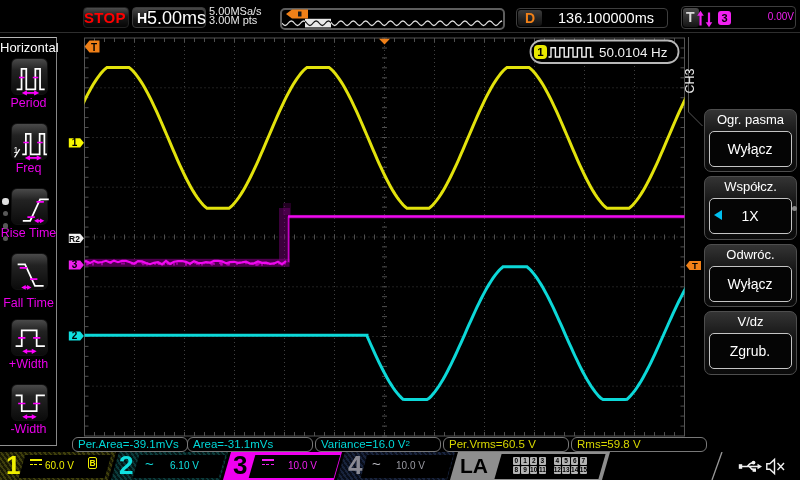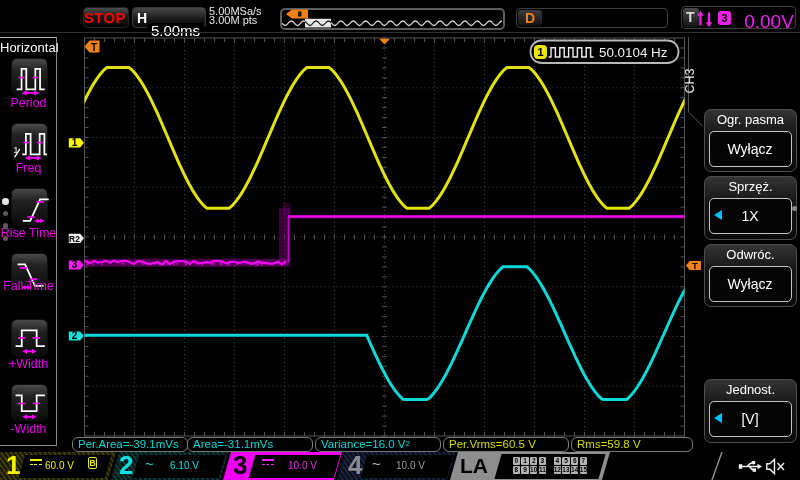--- a/index.html
+++ b/index.html
@@ -2,33 +2,33 @@
 <html><head><meta charset="utf-8"><style>
 *{margin:0;padding:0;box-sizing:border-box}
 html,body{width:800px;height:480px;background:#000;overflow:hidden;font-family:"Liberation Sans",sans-serif}
 #scr{position:absolute;left:0;top:0;width:800px;height:480px;background:#000}
 .abs{position:absolute}
 
 #logo{position:absolute;left:5px;top:7px;color:#f0b800;font-family:"Liberation Serif",serif;font-weight:bold;font-size:20.5px;letter-spacing:0.5px;-webkit-text-stroke:0.7px #f0b800}
 #stop{position:absolute;left:83px;top:7px;width:46px;height:21px;border-radius:4px;background:linear-gradient(180deg,#4c4c4c,#1a1a1a 45%,#050505);border:1px solid #222;color:#f00;font-weight:bold;font-size:15px;text-align:left;line-height:20px;letter-spacing:0.3px}
 #hbox{position:absolute;left:132px;top:7px;width:74px;height:21px;border-radius:4px;background:linear-gradient(180deg,#484848,#181818 60%,#0a0a0a);border:1px solid #3a3a3a}
 #hbox b{position:absolute;left:4px;top:2px;color:#fff;font-size:14px}
-#hval{position:absolute;left:14px;top:15px;width:57px;height:16px;background:#000;border-radius:3px;color:#fff;font-size:15px;text-align:center;line-height:16px}
+#hval{position:absolute;left:14px;top:2px;width:57px;height:16px;background:#000;border-radius:3px;color:#fff;font-size:18px;text-align:center;line-height:16px}
 #sas{position:absolute;left:209px;top:7px;color:#e8e8e8;font-size:11px;line-height:8.5px}
 #sas div{height:8.5px}
 #mem{position:absolute;left:280px;top:8px;width:225px;height:22px;border:2px solid #5e5e5e;border-radius:5px;background:#000}
 #dbox{position:absolute;left:516px;top:8px;width:152px;height:20px;border-radius:4px;border:1px solid #3e3e3e;background:#000}
 #dbox .dpan{position:absolute;left:1px;top:1px;width:24px;height:16px;border-radius:3px;background:linear-gradient(180deg,#3c3c3c,#101010)}
 #dbox b{position:absolute;left:8px;top:1px;color:#f08018;font-size:14px}
 #dbox span{position:absolute;left:30px;width:118px;top:1px;color:#fff;font-size:14.5px;text-align:center}
 #tbox{position:absolute;left:681px;top:6px;width:115px;height:23px;border-radius:4px;border:1px solid #3e3e3e;background:#000}
 #tbox .tpan{position:absolute;left:1px;top:1px;width:16px;height:19px;border-radius:3px;background:linear-gradient(180deg,#4a4a4a,#141414)}
 #tbox b{position:absolute;left:4px;top:2px;color:#d8d8d8;font-size:14px}
 #tbox .chip3{position:absolute;left:36px;top:4px;width:13px;height:14px;background:#f020f0;border-radius:3px;color:#000;font-weight:bold;font-size:11px;text-align:center;line-height:14px}
-#tbox .tv{position:absolute;left:62px;top:3.5px;width:50px;color:#f020f0;font-size:19px;text-align:center}
+#tbox .tv{position:absolute;left:62px;top:3.5px;width:50px;color:#f020f0;font-size:10px;text-align:right}
 
 #lsb{position:absolute;left:0;top:37px;width:57px;height:409px;border-top:1px solid #b8b8b8;border-right:1px solid #888;border-bottom:1px solid #909090}
 #ltitle{position:absolute;left:0;top:2px;width:57px;color:#fff;font-size:13px;text-align:center}
 .lbtn{position:absolute;left:10.5px;width:37px;height:37px;border-radius:6px;background:linear-gradient(180deg,#4a4a4a,#222 32%,#0b0b0b);border:1px solid #101010}
 .llab{position:absolute;left:0;width:57px;color:#e800e8;font-size:12.5px;text-align:center;white-space:nowrap}
 .ldot{position:absolute;border-radius:50%}
 
 .mitem{position:absolute;left:704px;width:93px;height:63.5px;border:1.5px solid #4e4e4e;border-radius:7px;background:linear-gradient(180deg,#343434,#161616 40%,#0a0a0a)}
 .mhead{position:absolute;top:2px;left:0;width:100%;text-align:center;color:#fff;font-size:13px}
 .mval{position:absolute;left:3.5px;top:21px;width:83px;height:36px;border:1.5px solid #c4c4c4;border-radius:5px;background:#050505}
@@ -79,20 +79,21 @@
 </svg>
 <svg width="26" height="10" viewBox="0 0 26 10" style="position:absolute;left:4px;top:-1px">
 <polygon points="0,5 6,0.5 6,9.5" fill="#f08018"></polygon>
         <rect x="6" y="0.5" width="16" height="9" fill="#f08018"></rect>
         <rect x="12" y="2.5" width="3.5" height="5" fill="#181818"></rect>
 </svg>
     </div>
 <div id="dbox">
       <div class="dpan"></div>
       <b>D</b>
+      <span>136.100000ms</span>
     </div>
 <div id="tbox">
       <div class="tpan"></div>
       <b>T</b>
       <svg width="18" height="18" viewBox="0 0 18 18" style="position:absolute;left:14px;top:3px">
         <line x1="4.5" y1="4" x2="4.5" y2="15.5" stroke="#f020f0" stroke-width="2.2"></line>
         <polygon points="1.2,5.8 4.5,0.8 7.8,5.8" fill="#f020f0"></polygon>
         <line x1="13" y1="2.5" x2="13" y2="14" stroke="#f020f0" stroke-width="2.2"></line>
         <polygon points="9.7,12.2 13,17.2 16.3,12.2" fill="#f020f0"></polygon>
       </svg>
@@ -130,21 +131,21 @@
         <polygon points="31.5,31 27.2,28.6 27.2,33.4" fill="#f0f"></polygon>
       </svg></div>
 <div class="llab" style="top:226.1px">Rise Time</div>
     <div class="lbtn" style="top:253.4px"><svg width="37" height="37" viewBox="0 0 36 36">
         <path d="M5.5,10 h7.2 l9.6,21 h8.5" stroke="#fff" stroke-width="1.7" fill="none"></path>
 <path d="M7.5,13.5 h7.2 M17.5,24.5 h7.2" stroke="#f0f" stroke-width="1.7"></path>
 <path d="M12,32.5 h3.5" stroke="#f0f" stroke-width="1.7"></path>
         <polygon points="9,32.5 13.3,30.1 13.3,34.9" fill="#f0f"></polygon>
         <polygon points="19,32.5 14.7,30.1 14.7,34.9" fill="#f0f"></polygon>
       </svg></div>
-<div class="llab" style="top:279px">Fall Time</div>
+<div class="llab" style="top:296px">Fall Time</div>
     <div class="lbtn" style="top:318.7px"><svg width="37" height="37" viewBox="0 0 36 36">
         <path d="M3.5,25.5 h6 v-15.5 h14.5 v15.5 h8" stroke="#fff" stroke-width="1.7" fill="none"></path>
 <path d="M6,17.5 h7 M20.5,17.5 h7" stroke="#f0f" stroke-width="1.7"></path>
 <path d="M14,30.5 h6" stroke="#f0f" stroke-width="1.7"></path>
         <polygon points="10,30.5 14.8,27.9 14.8,33.1" fill="#f0f"></polygon>
         <polygon points="24,30.5 19.2,27.9 19.2,33.1" fill="#f0f"></polygon>
       </svg></div>
 <div class="llab" style="top:356.7px">+Width</div>
     <div class="lbtn" style="top:384.0px"><svg width="37" height="37" viewBox="0 0 36 36">
         <path d="M3.5,10 h6 v15.5 h14.5 v-15.5 h8" stroke="#fff" stroke-width="1.7" fill="none"></path>
@@ -280,46 +281,45 @@
 <text x="694" y="81" fill="#e8e8e8" font-size="12.5" text-anchor="middle" transform="rotate(-90 694 81)">CH3</text>
 </svg>
 
     <div class="mitem" style="top:108.6px">
       <div class="mhead">Ogr. pasma</div>
       <div class="mval">
         <span>Wyłącz</span>
       </div>
     </div>
     <div class="mitem" style="top:176.2px">
-      <div class="mhead">Sprzęż.</div>
+      <div class="mhead">Współcz.</div>
       <div class="mval">
         <div class="tri"></div>
         <span>1X</span>
       </div>
     </div>
     <div class="mitem" style="top:243.8px">
       <div class="mhead">Odwróc.</div>
       <div class="mval">
         <span>Wyłącz</span>
       </div>
     </div>
-    <div class="mitem" style="top:379.0px">
-      <div class="mhead">Jednost.</div>
+    <div class="mitem" style="top:311.4px">
+      <div class="mhead">V/dz</div>
       <div class="mval">
-        <div class="tri"></div>
-        <span>[V]</span>
+        <span>Zgrub.</span>
       </div>
     </div>
 <div class="abs" style="left:791.5px;top:205.5px;width:5px;height:5px;border-radius:50%;background:#8a8a8a"></div>
 
 <div class="meas" style="left:72px;width:116px;color:#00d8d8">Per.Area=-39.1mVs</div>
 <div class="meas" style="left:187px;width:126px;color:#00d8d8">Area=-31.1mVs</div>
 <div class="meas" style="left:315px;width:126px;color:#00d8d8">Variance=16.0 V<sup>2</sup></div>
 <div class="meas" style="left:443px;width:126px;color:#d8d800">Per.Vrms=60.5 V</div>
-<div class="meas" style="left:571px;width:122px;color:#d8d800">Rms=59.8 V</div>
+<div class="meas" style="left:571px;width:136px;color:#d8d800">Rms=59.8 V</div>
 
 <div id="bbar">
 <div class="sect h1" style="left:-10px;width:122px"></div>
 <div class="sect h2" style="left:115px;width:109px"></div>
 <div class="sect h3" style="left:227px;width:111px"></div>
 <div class="sect h4" style="left:341px;width:110px"></div>
 <div class="sect h5" style="left:454px;width:152px"></div>
 <div class="ibox" style="left:22px;width:86px"></div>
 <div class="ibox" style="left:136px;width:86px"></div>
 <div class="ibox" style="left:252px;width:85px"></div>

